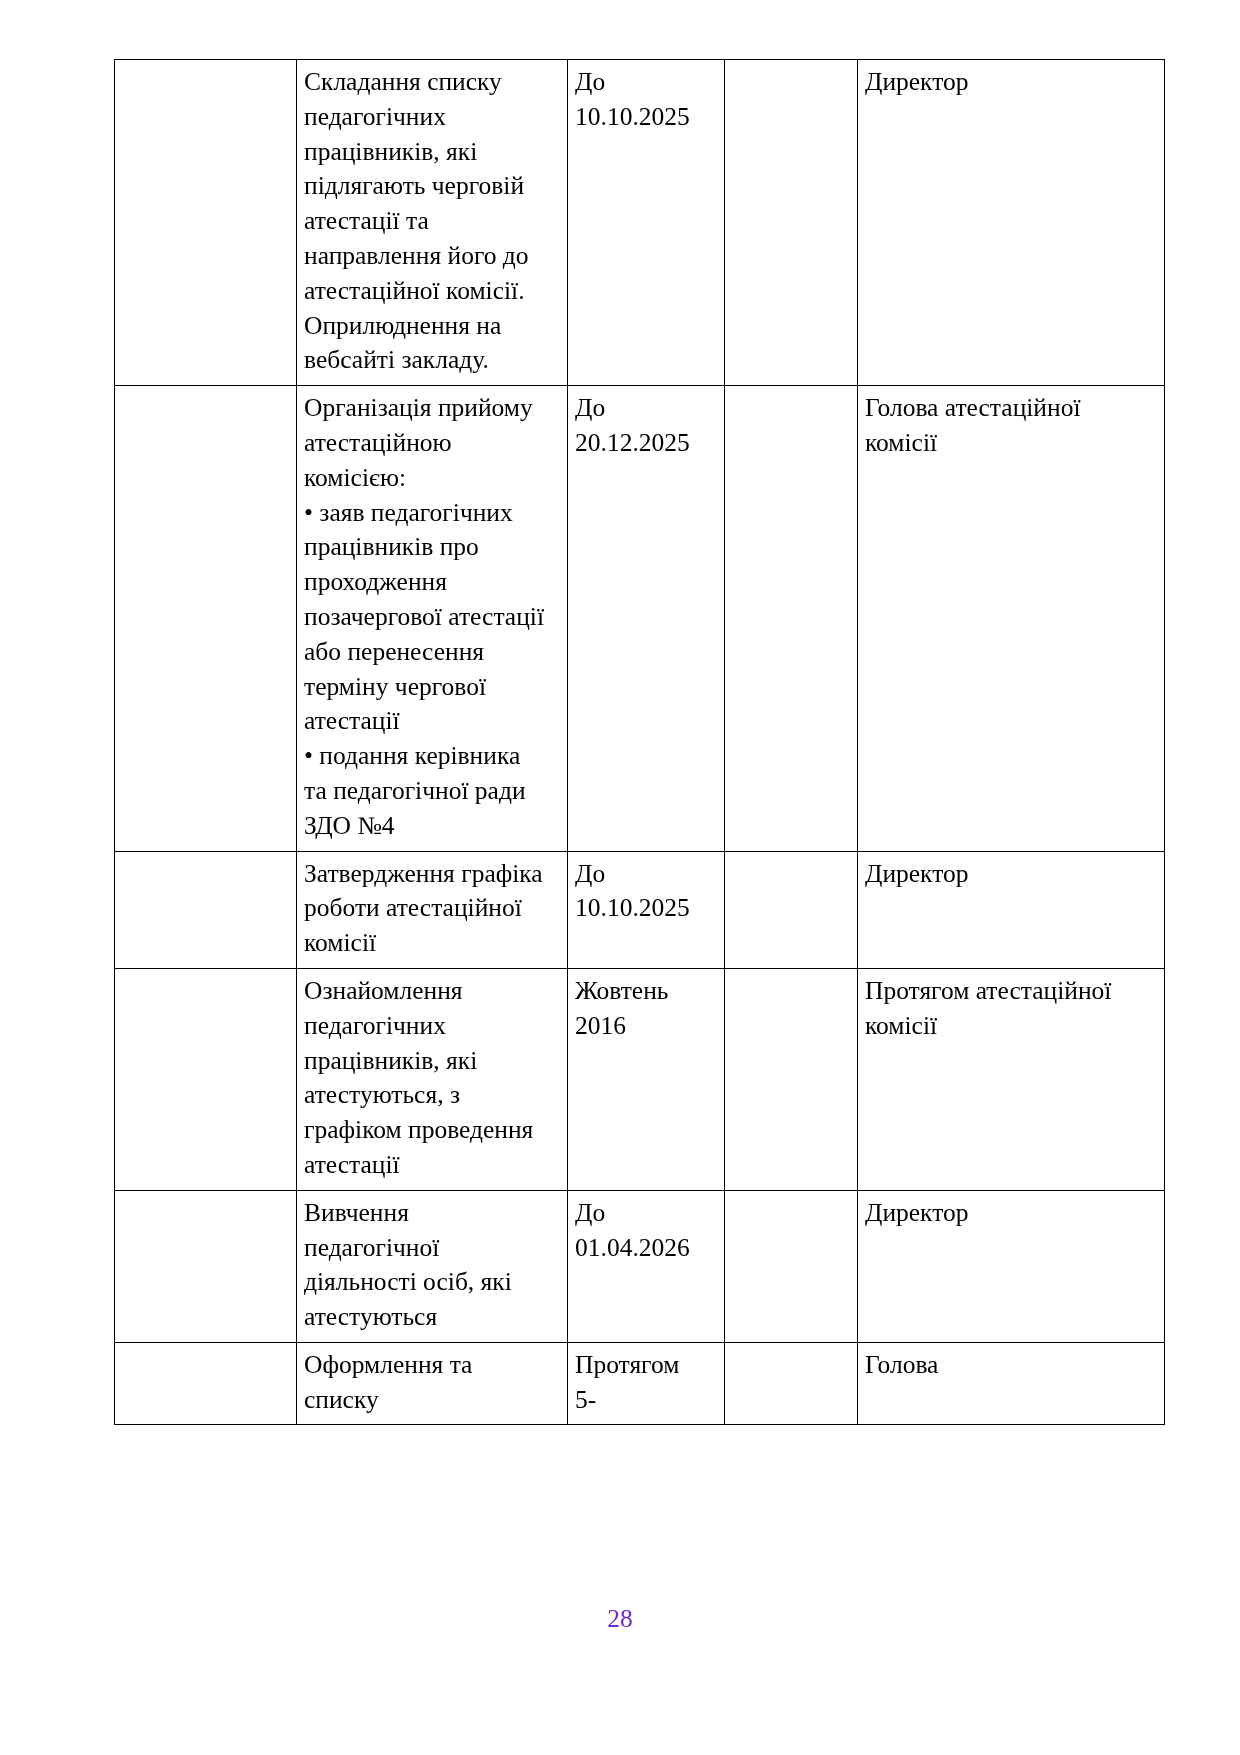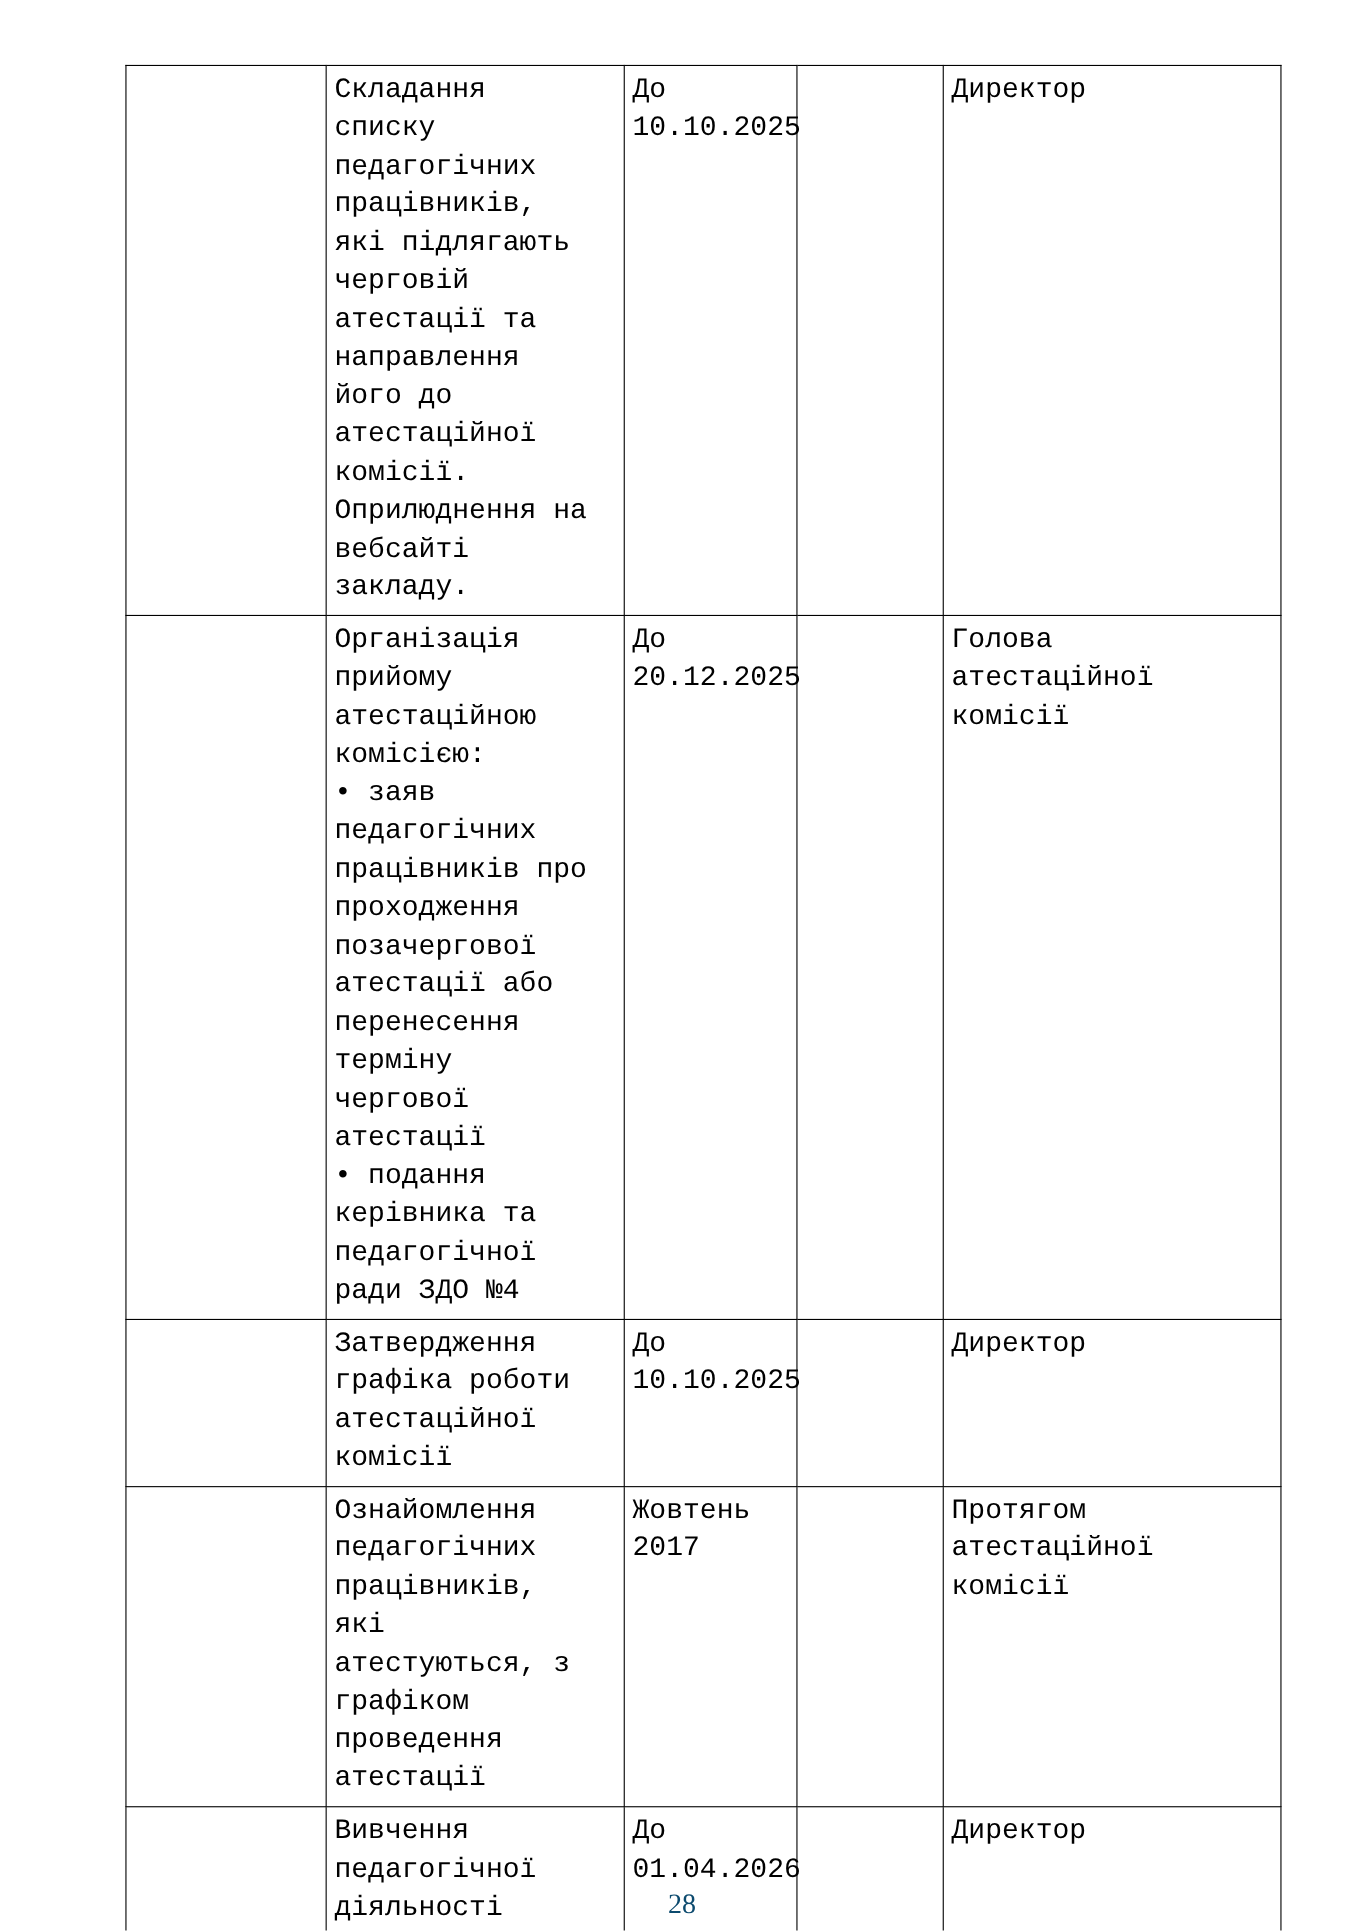--- a/index.html
+++ b/index.html
@@ -32,21 +32,21 @@
     border-collapse: collapse;
     table-layout: fixed;
   }
 
   .doc-table td {
     border: 1px solid #000000;
     vertical-align: top;
     padding: 5px 20px 7px 7px;
     font-size: 25.5px;
     line-height: 1.365;
-    font-family: Liberation Mono, monospace;
+    font-family: Liberation Serif, serif;
   }
 
   .col-num   { width: 182px; }
   .col-task  { width: 271px; }
   .col-term  { width: 157px; }
   .col-mark  { width: 133px; }
   .col-resp  { width: 307px; }
 
   .cell-empty { }
 
@@ -54,26 +54,26 @@
     text-align: left;
   }
   .c-term, .c-resp {
     text-align: left;
     margin-top: 12px;
   }
 
   .page-number {
     position: absolute;
     left: 0;
-    top: 1716px;
+    top: 1604px;
     width: 1240px;
     text-align: center;
     font-size: 25.5px;
     font-family: "Liberation Serif", "DejaVu Serif", serif;
-    color: #0c4a6e;
+    color: #6d28d9;
   }
 </style>
 </head>
 <body>
 
 <div class="page">
 
   <table class="doc-table">
     <colgroup>
       <col class="col-num">
@@ -106,21 +106,21 @@
         <td class="cell-empty"></td>
         <td class="c-task">Затвердження графіка роботи атестаційної комісії</td>
         <td class="c-term">До 10.10.2025</td>
         <td class="cell-empty"></td>
         <td class="c-resp">Директор</td>
       </tr>
 
       <tr>
         <td class="cell-empty"></td>
         <td class="c-task">Ознайомлення педагогічних працівників, які атестуються, з графіком проведення атестації</td>
-        <td class="c-term">Жовтень 2017</td>
+        <td class="c-term">Жовтень 2016</td>
         <td class="cell-empty"></td>
         <td class="c-resp">Протягом атестаційної комісії</td>
       </tr>
 
       <tr>
         <td class="cell-empty"></td>
         <td class="c-task">Вивчення педагогічної діяльності осіб, які атестуються</td>
         <td class="c-term">До 01.04.2026</td>
         <td class="cell-empty"></td>
         <td class="c-resp">Директор</td>

